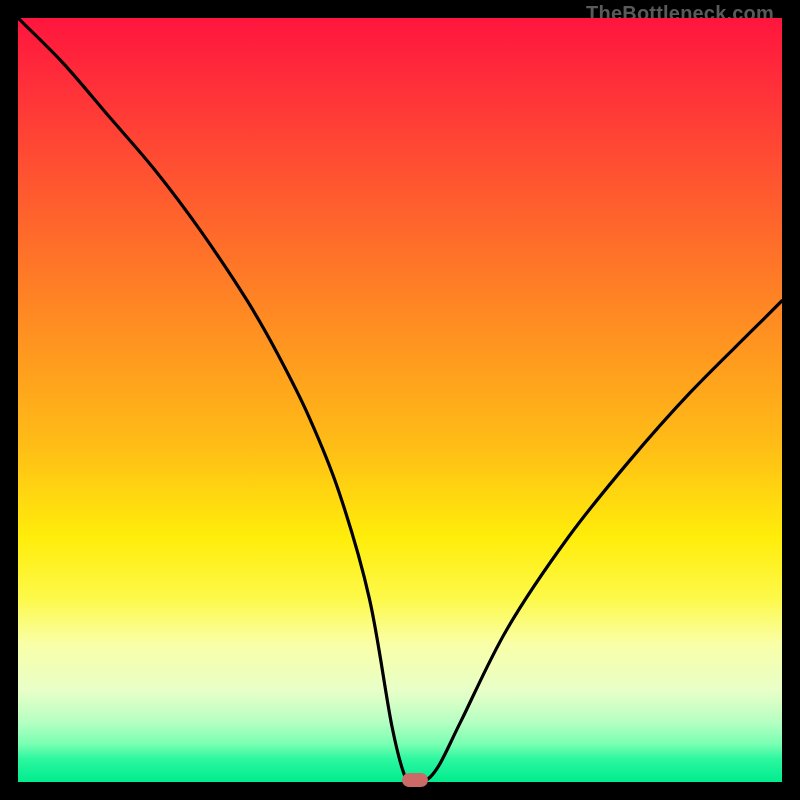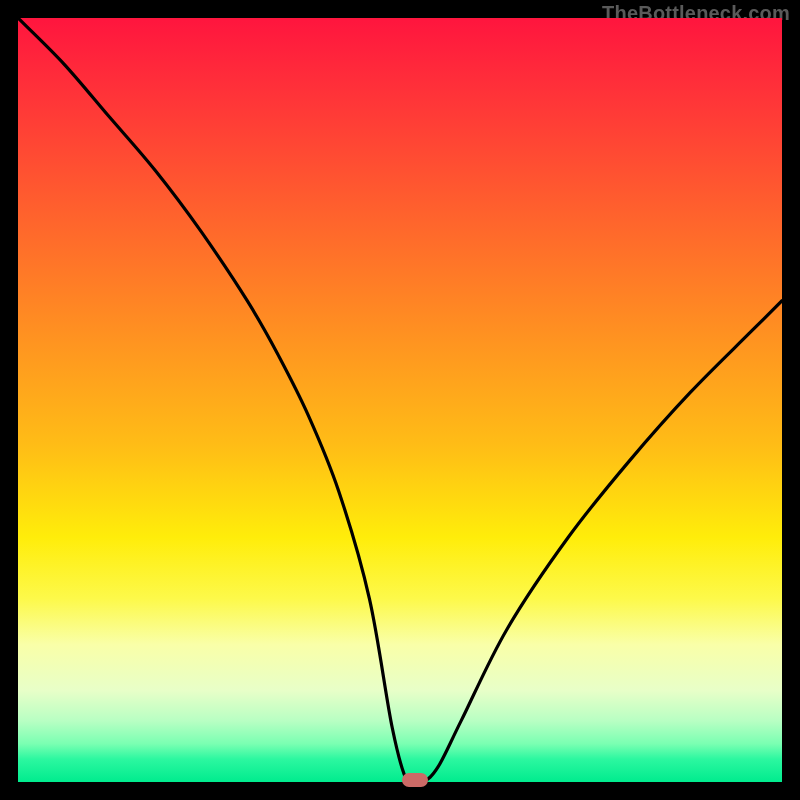--- a/index.html
+++ b/index.html
@@ -40,21 +40,21 @@
       #f9ffa8 82%,
       #e8ffc8 88%,
       #b8ffc3 92%,
       #7affb2 95%,
       #2cf7a0 97%,
       #00ec8e 100%);
   }
   .watermark {
     position: absolute;
     top: 2px;
-    right: 10px;
+    right: 26px;
     color: #5a5a5a;
     font-size: 20px;
     font-weight: 600;
     letter-spacing: 0.2px;
     user-select: none;
   }
   svg.curve {
     position: absolute;
     left: 0;
     top: 0;

